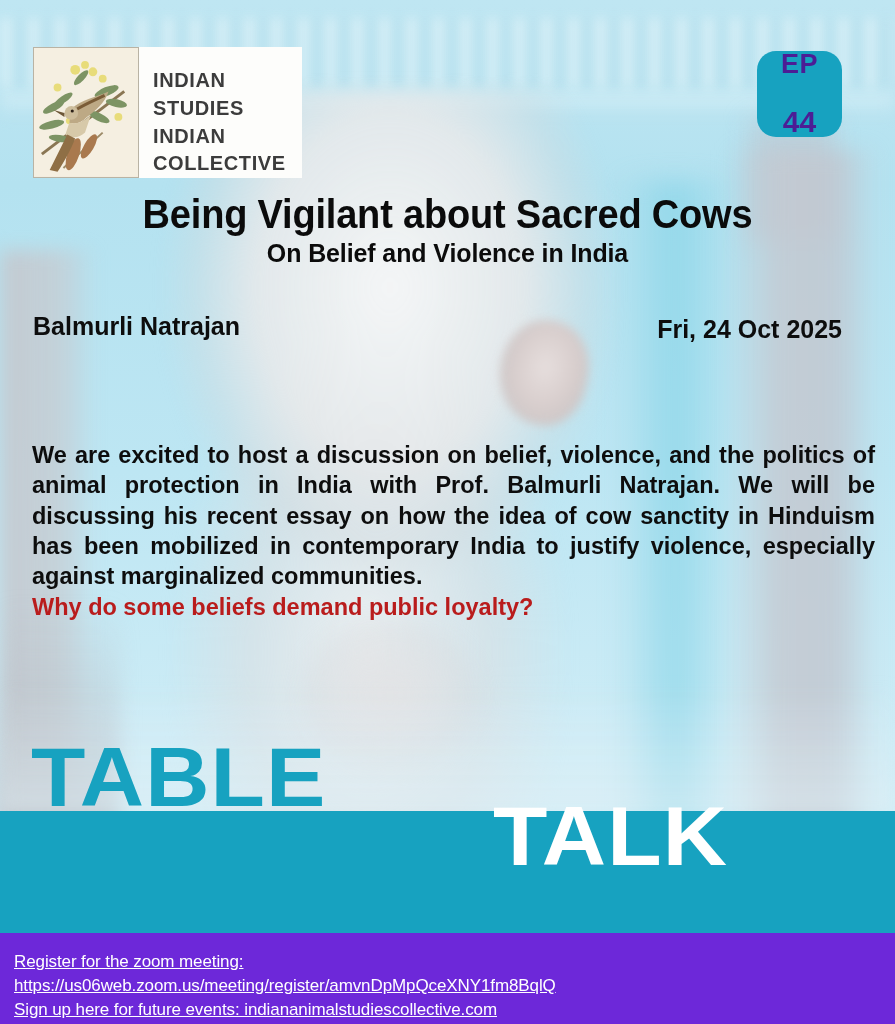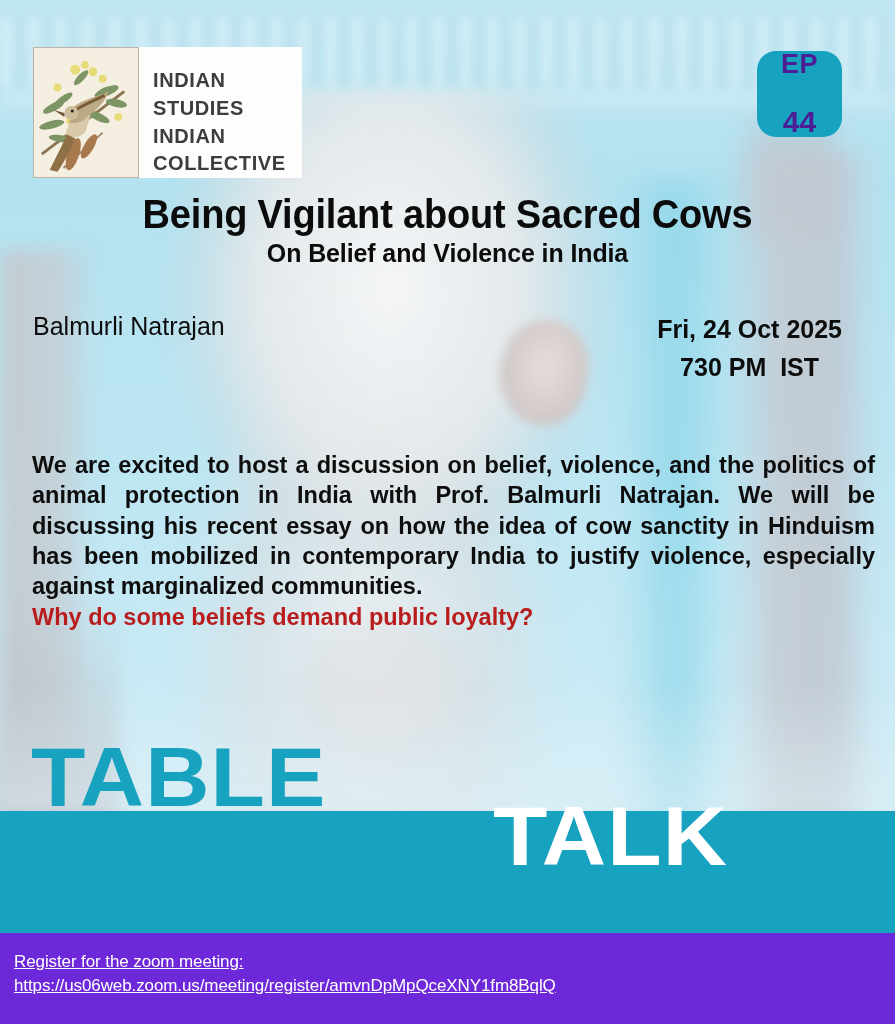--- a/index.html
+++ b/index.html
@@ -233,44 +233,44 @@
     letter-spacing: -0.1px;
     transform: scaleX(0.96);
   }
 
   
   .speaker-block {
     position: absolute;
     left: 33px;
     top: 308px;
     font-size: 25px;
-    font-weight: 400;
+    font-weight: 700;
     color: #0d0d0d;
     line-height: 1.44;
   }
   .speaker-block div { white-space: nowrap; }
 
   .when-block {
     position: absolute;
     right: 53px;
     top: 310px;
     text-align: left;
     font-size: 25px;
     font-weight: 700;
     color: #0d0d0d;
     line-height: 1.52;
   }
-  .when-block div { white-space: pre; text-align: center; }
+  .when-block div { white-space: pre; }
 
   
   .body-copy {
     position: absolute;
     left: 32px;
     width: 843px;
-    top: 450px;
+    top: 440px;
     font-size: 23.5px;
     font-weight: 700;
     color: #0d0d0d;
     line-height: 1.29;
     text-align: justify;
     text-justify: inter-word;
   }
   .body-copy p { margin: 0; }
   .q-line {
     font-size: 23.5px;
@@ -416,30 +416,30 @@
 
   <div class="title-main">Being Vigilant about Sacred Cows</div>
   <div class="title-sub">On Belief and Violence in India</div>
 
   <div class="speaker-block">
     <div>Balmurli Natrajan</div>
   </div>
 
   <div class="when-block">
     <div>Fri, 24 Oct 2025</div>
-    <div>730 PM  IST</div>
   </div>
 
   <div class="body-copy">
     <p>We are excited to host a discussion on belief, violence, and the politics of animal protection in India with Prof. Balmurli Natrajan. We will be discussing his recent essay on how the idea of cow sanctity in Hinduism has been mobilized in contemporary India to justify violence, especially against marginalized communities.</p>
     <div class="q-line">Why do some beliefs demand public loyalty?</div>
   </div>
 
   <div class="word-table">TABLE</div>
   <div class="teal-band"></div>
   <div class="word-talk">TALK</div>
 
   <div class="footer">
     <span class="flink">Register for the zoom meeting:</span>
     <a class="flink" href="#">https://us06web.zoom.us/meeting/register/amvnDpMpQceXNY1fm8BqlQ</a>
+    <a class="flink" href="#">Sign up here for future events: indiananimalstudiescollective.com</a>
   </div>
 
 </div>
 
 </body></html>

